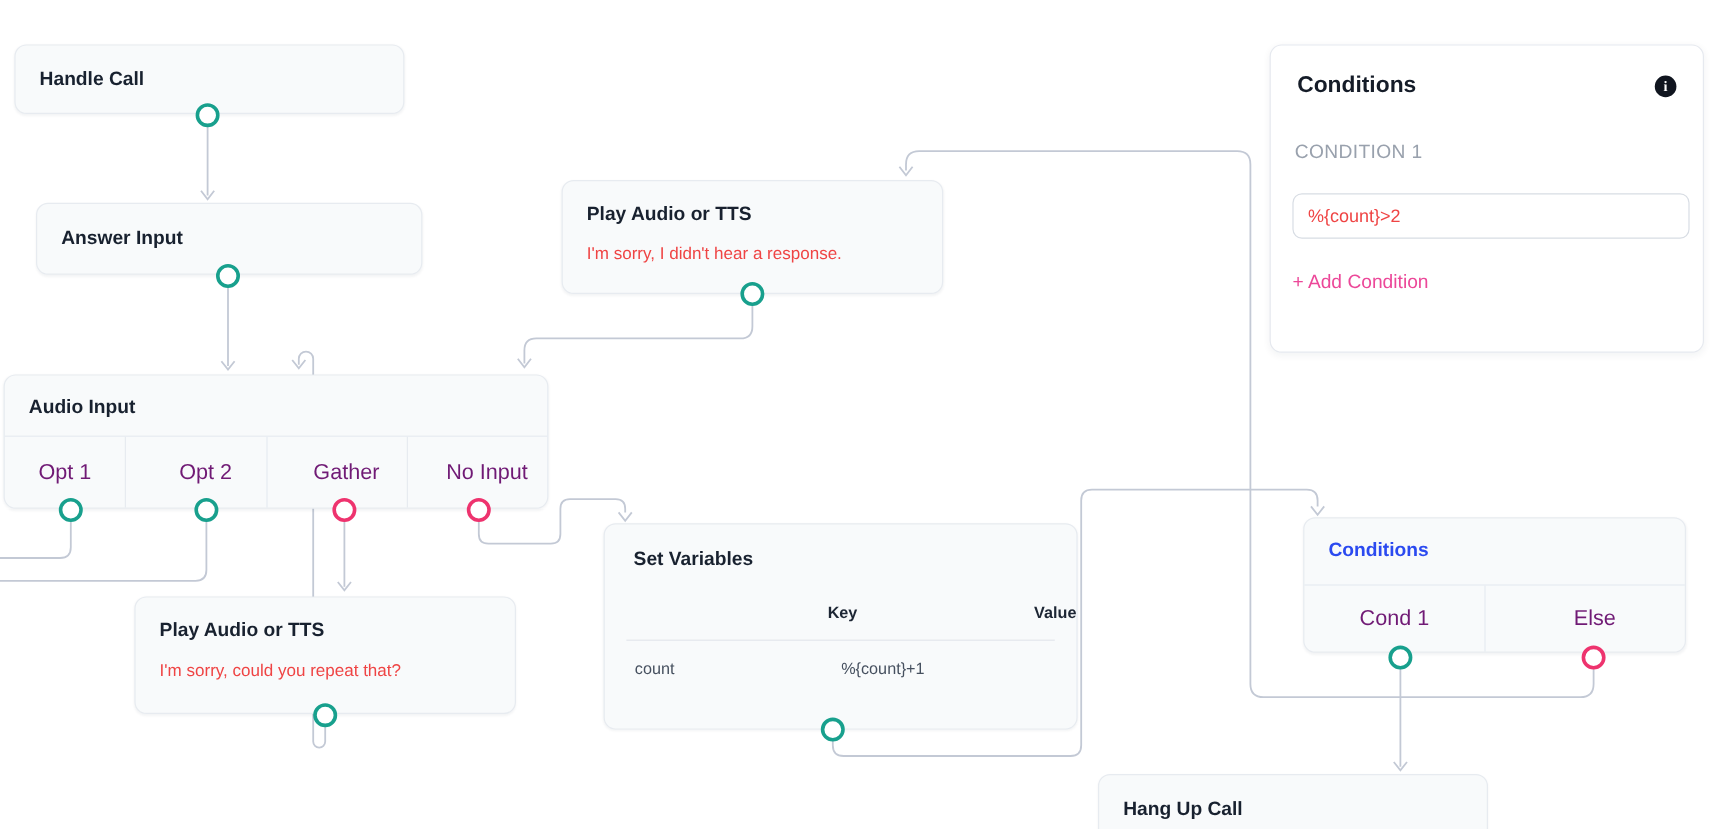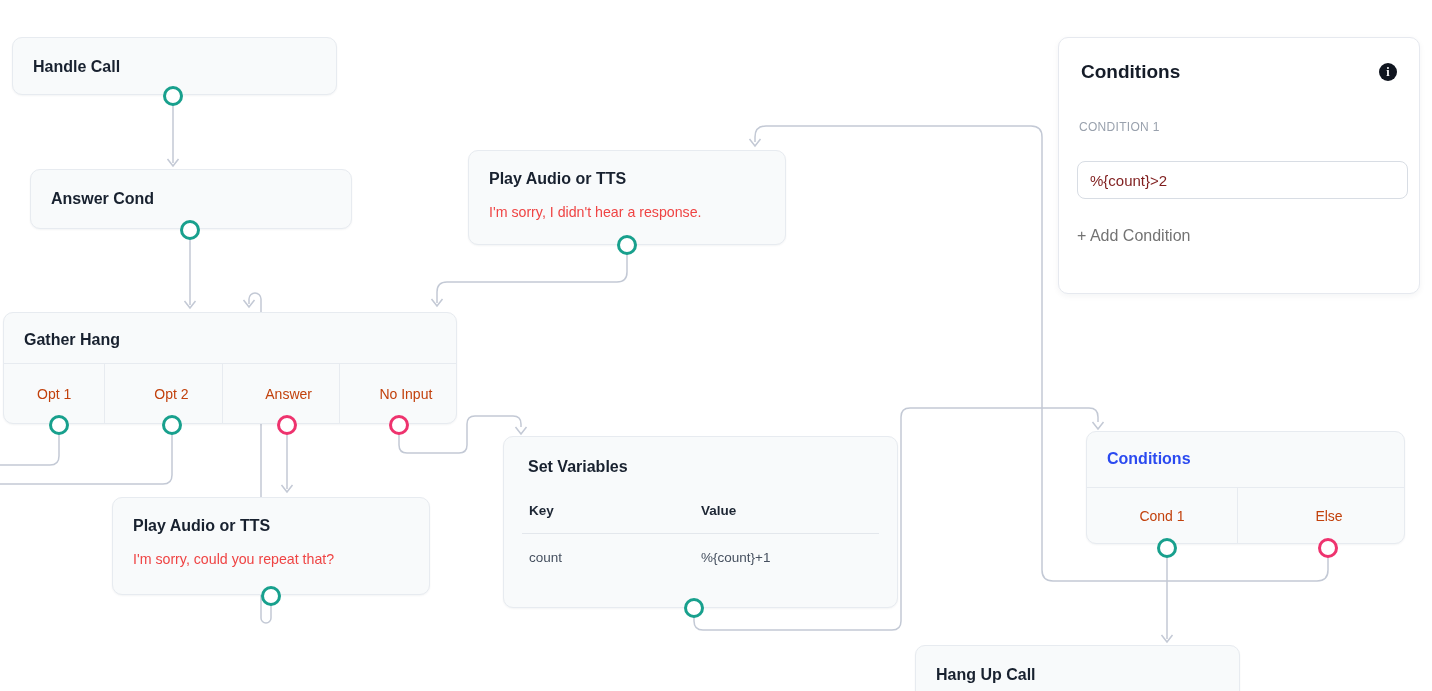--- a/index.html
+++ b/index.html
@@ -8,48 +8,48 @@
   #edges{position:absolute;left:0;top:0;z-index:1;}
   .node{position:absolute;background:#f8fafb;border:1px solid #e7ebf0;border-radius:10px;
         box-shadow:0 1px 2px rgba(20,30,55,.05);z-index:2;box-sizing:border-box;}
   .node-title{font-weight:bold;font-size:16px;color:#18212f;line-height:20px;}
   .simple .node-title{padding:19px 20px 0 20px;}
   .tts .node-title{padding:18px 20px 0 20px;}
   .tts .node-body{padding:15px 20px 0 20px;font-size:14.2px;color:#ef4444;}
   .title-row{padding:17px 20px 0 20px;height:36px;box-sizing:border-box;}
   .branch-row{display:flex;border-top:1px solid #e7ebf0;position:absolute;left:0;right:0;bottom:0;}
   .branch{flex:1;display:flex;align-items:center;justify-content:center;
-          font-size:14px;color:#c2410c;}
+          font-size:18px;color:#701a75;}
   .branch + .branch{border-left:1px solid #e7ebf0;padding-left:16px;}
   .gather .branch-row{height:59px;}
   .condnode .branch-row{height:55px;}
   .condnode .node-title{color:#2b4af0;}
   .port{position:absolute;width:14px;height:14px;border-radius:50%;background:#ffffff;
         border:3.5px solid #18a08d;z-index:3;box-sizing:content-box;}
   .port.pink{border-color:#ee336e;}
   
   .setvars .node-title{padding:20px 24px 0 24px;}
-  .kv-head{display:flex;margin-top:26px;padding-left:25px;font-size:13.5px;font-weight:bold;color:#1d2634;}
+  .kv-head{display:flex;margin-top:26px;padding-left:25px;font-size:13.5px;font-weight:bold;color:#1d2634;justify-content:flex-end;}
   .kv-head .k, .kv-row .k{width:172px;}
   .kv-divider{border:none;border-top:1px solid #e3e7ec;margin:15px 18px 0 18px;}
   .kv-row{display:flex;margin-top:16px;padding-left:25px;font-size:13.5px;color:#46505f;}
   
   .panel{position:absolute;left:1058px;top:10px;width:362px;height:257px;background:#ffffff;
          border:1px solid #e6e9ef;border-radius:10px;box-shadow:0 2px 6px rgba(25,35,60,.05);
          z-index:2;box-sizing:border-box;}
   .panel-head{display:flex;justify-content:space-between;align-items:center;padding:22px 22px 0 22px;}
   .panel-title{font-size:19px;font-weight:bold;color:#151c28;line-height:24px;}
   .info{width:18px;height:18px;border-radius:50%;background:#10151f;color:#ffffff;
         font-size:12px;font-weight:bold;display:flex;align-items:center;justify-content:center;
         font-family:"Liberation Serif",serif;}
-  .cond-label{margin:36px 22px 0 20px;font-size:12px;color:#99a1ad;letter-spacing:.3px;line-height:15px;}
+  .cond-label{margin:36px 22px 0 20px;font-size:16px;color:#99a1ad;letter-spacing:.3px;line-height:15px;}
   .cond-input{display:block;margin:26px 13px 0 18px;width:331px;height:38px;border:1px solid #d8dde4;
-              border-radius:8px;background:#ffffff;font-size:15px;color:#7f1d1d;padding:0 12px;
+              border-radius:8px;background:#ffffff;font-size:15px;color:#ef4444;padding:0 12px;
               box-sizing:border-box;font-family:"Liberation Sans",sans-serif;outline:none;}
-  .add-link{margin:27px 22px 0 18px;font-size:16px;color:#737373;line-height:19px;cursor:pointer;}
+  .add-link{margin:27px 22px 0 18px;font-size:16px;color:#ec4899;line-height:19px;cursor:pointer;}
 </style>
 </head>
 <body>
 
 <div id="canvas">
 
   <svg id="edges" width="1432" height="691" fill="none" stroke="#c3c9d5" stroke-width="1.5">
     <path d="M173 70 V136"></path>
     <path d="M167.5 132 L173 139 L178.5 132"></path>
     <path d="M190 203 V278"></path>
@@ -71,38 +71,38 @@
     <path d="M59 399 V429 Q59 438 50 438 L-2 438"></path>
     <path d="M172 399 V448 Q172 457 163 457 L-2 457"></path>
   </svg>
 
   <div class="node simple" style="left:12px;top:10px;width:325px;height:58px;">
     <div class="node-title">Handle Call</div>
   </div>
   <div class="port" style="left:162.5px;top:58.5px;"></div>
 
   <div class="node simple" style="left:30px;top:142px;width:322px;height:60px;">
-    <div class="node-title">Answer Cond</div>
+    <div class="node-title">Answer Input</div>
   </div>
   <div class="port" style="left:179.5px;top:192.5px;"></div>
 
   <div class="node tts" style="left:468px;top:123px;width:318px;height:95px;">
     <div class="node-title">Play Audio or TTS</div>
     <div class="node-body">I'm sorry, I didn't hear a response.</div>
   </div>
   <div class="port" style="left:616.5px;top:207.5px;"></div>
 
   <div class="node gather" style="left:3px;top:285px;width:454px;height:112px;">
     <div class="title-row">
-      <div class="node-title">Gather Hang</div>
+      <div class="node-title">Audio Input</div>
     </div>
     <div class="branch-row">
       <div class="branch">Opt 1</div>
       <div class="branch">Opt 2</div>
-      <div class="branch">Answer</div>
+      <div class="branch">Gather</div>
       <div class="branch">No Input</div>
     </div>
   </div>
   <div class="port" style="left:48.5px;top:387.5px;"></div>
   <div class="port" style="left:161.5px;top:387.5px;"></div>
   <div class="port pink" style="left:276.5px;top:387.5px;"></div>
   <div class="port pink" style="left:388.5px;top:387.5px;"></div>
 
   <div class="node tts" style="left:112px;top:470px;width:318px;height:98px;">
     <div class="node-title">Play Audio or TTS</div>

